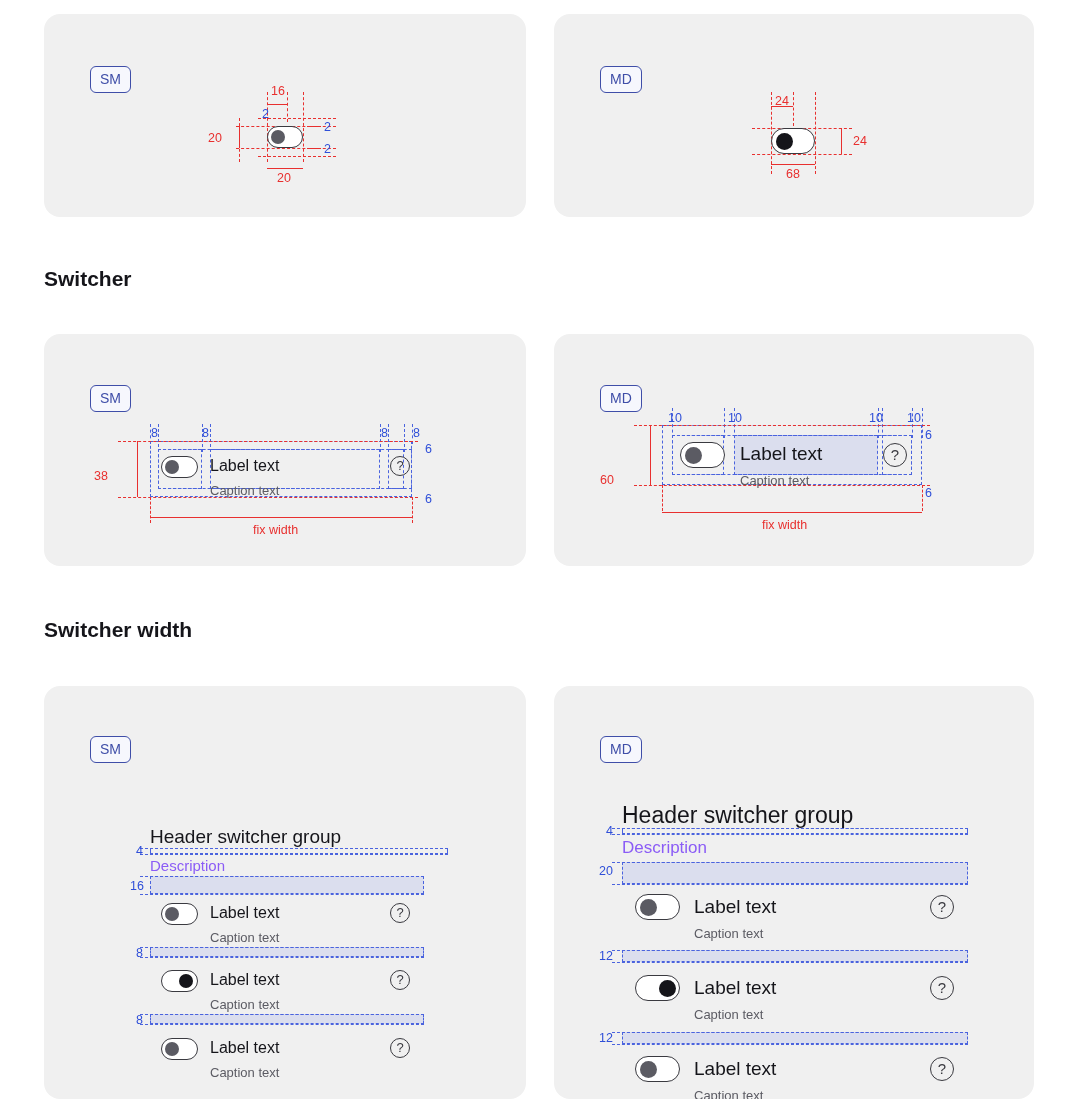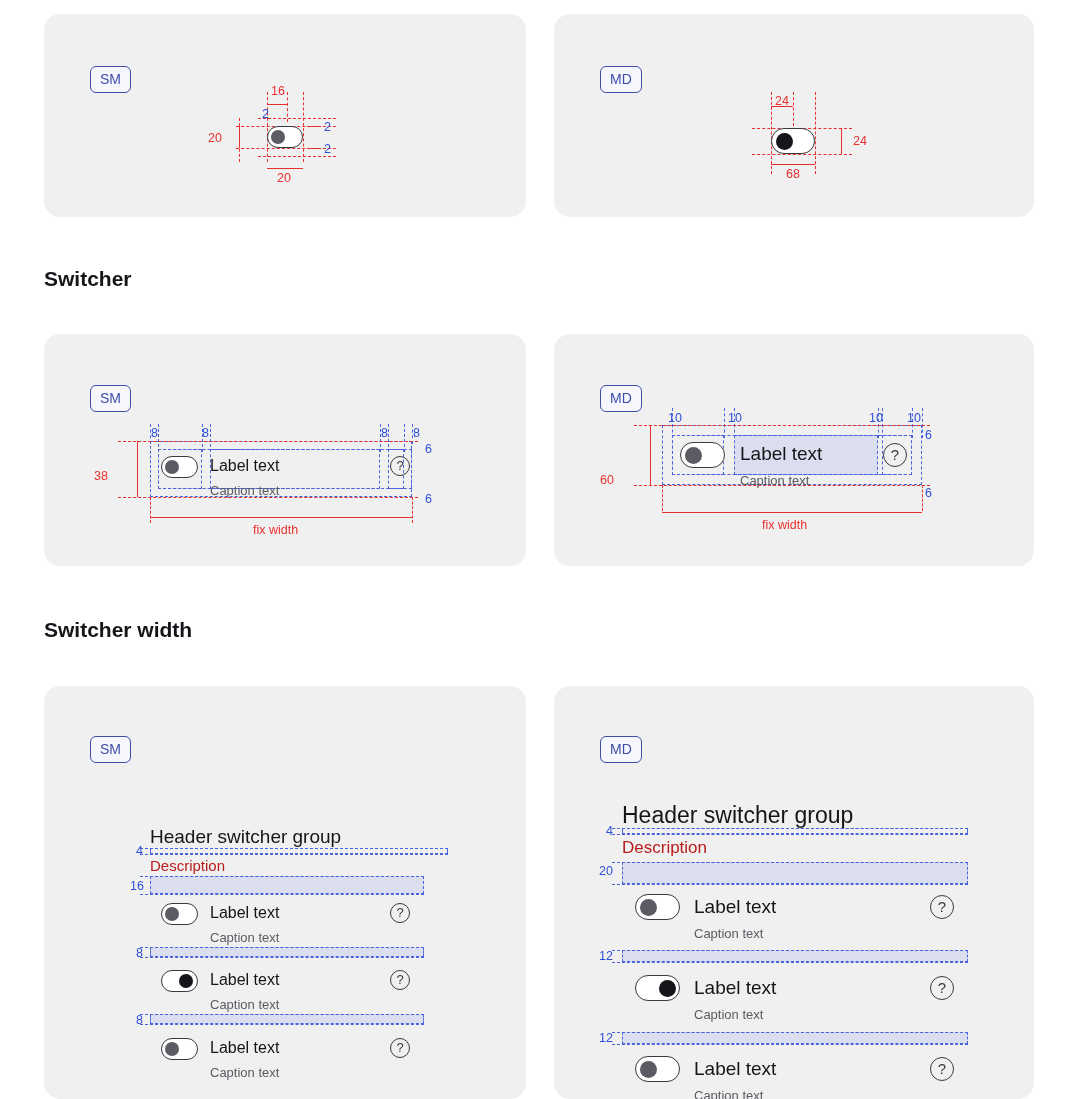--- a/index.html
+++ b/index.html
@@ -129,21 +129,21 @@
     text-align: center;
     font-family: "Liberation Sans", sans-serif;
   }
   .group-header {
     position: absolute;
     color: #15151a;
     white-space: nowrap;
   }
   .group-desc {
     position: absolute;
-    color: #b91c1c;
+    color: #8b5cf6;
     white-space: nowrap;
   }
 </style>
 </head>
 <body>
 
 <div class="panel" style="left:44px; top:14px; width:482px; height:203px;"></div>
 
 <div class="badge" style="left:90px; top:66px;">SM</div>
 

